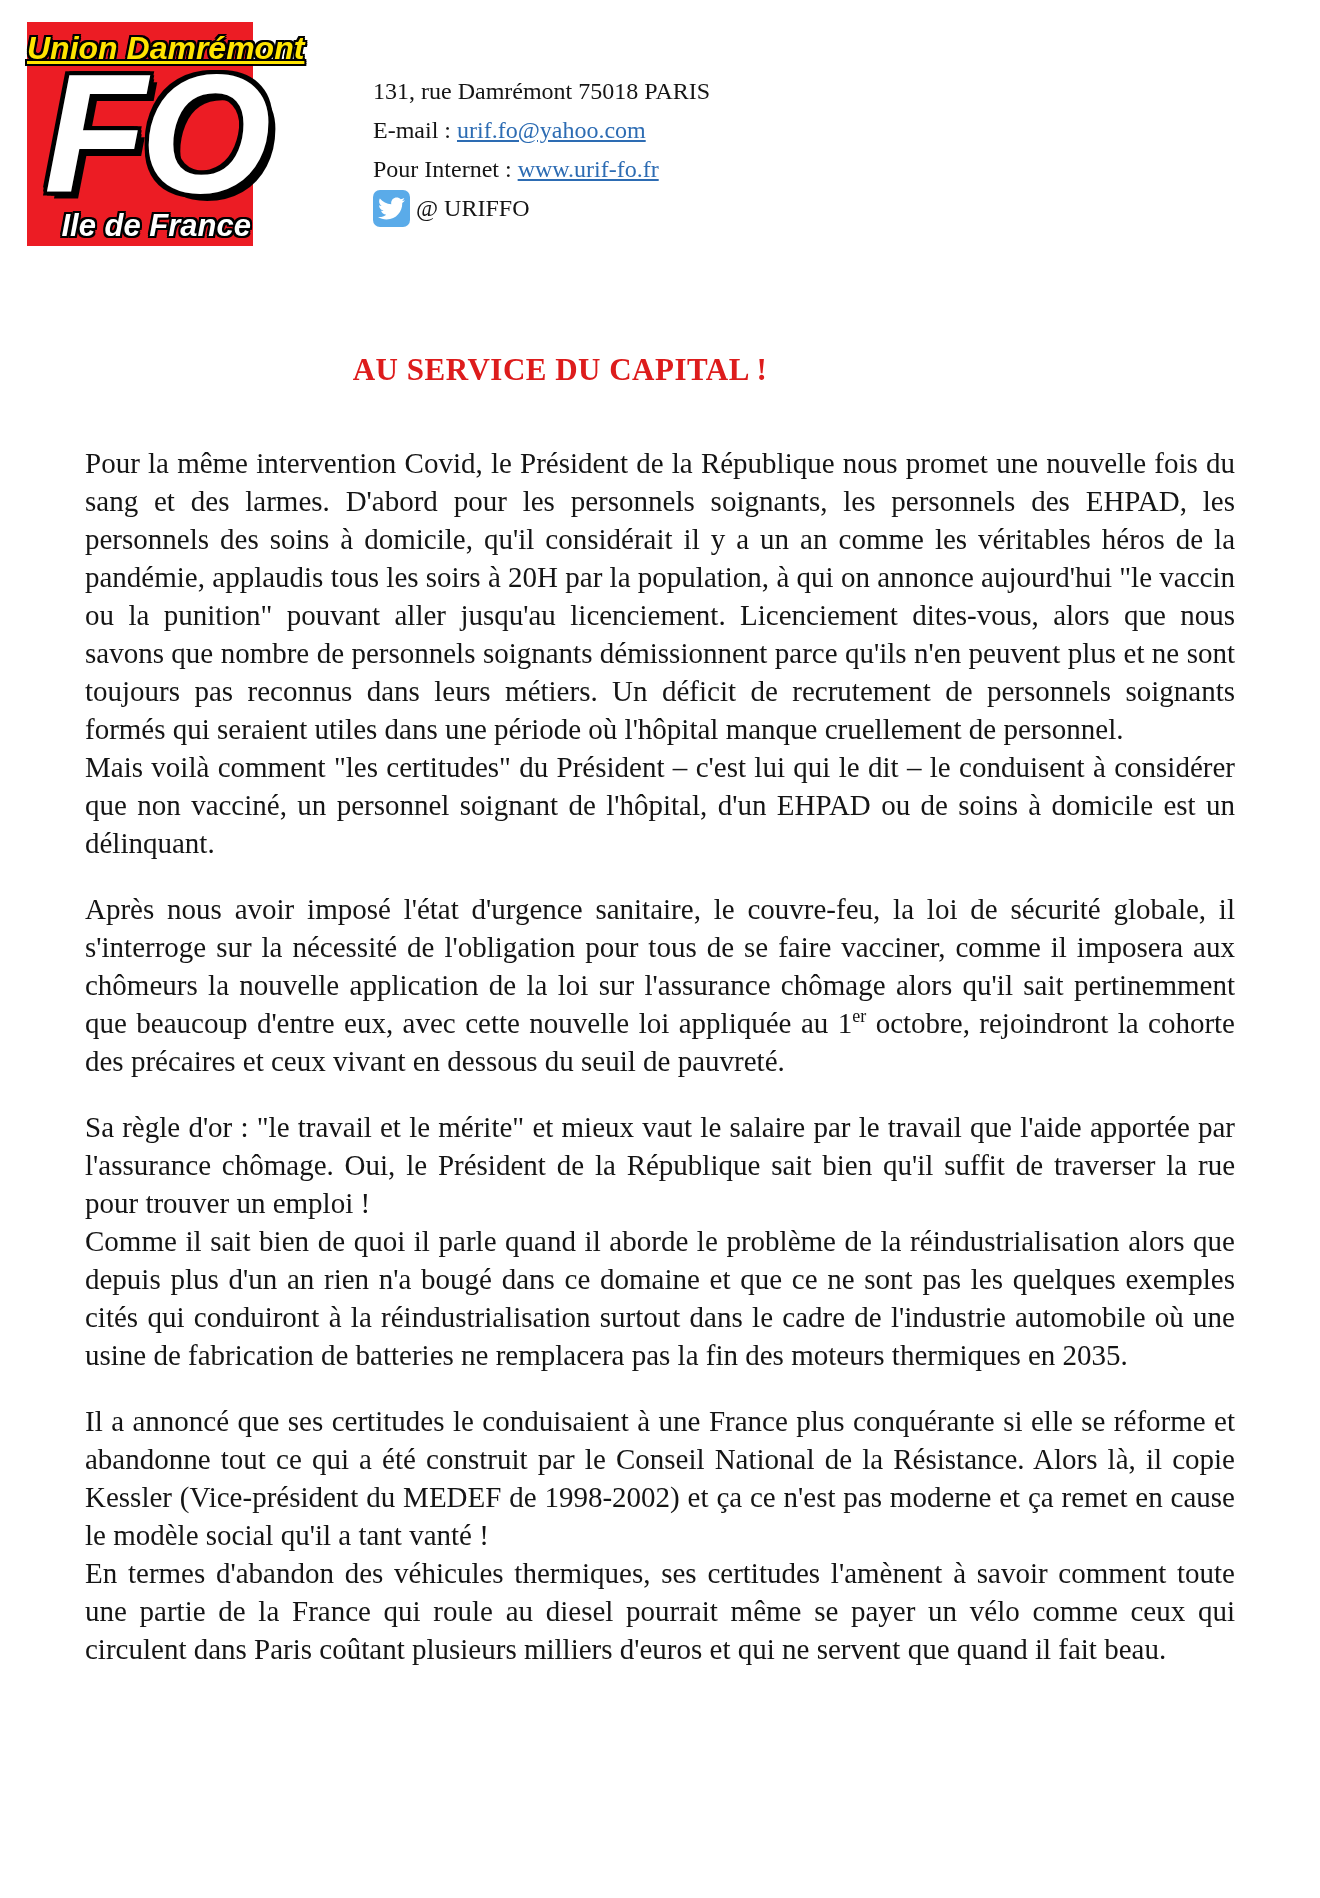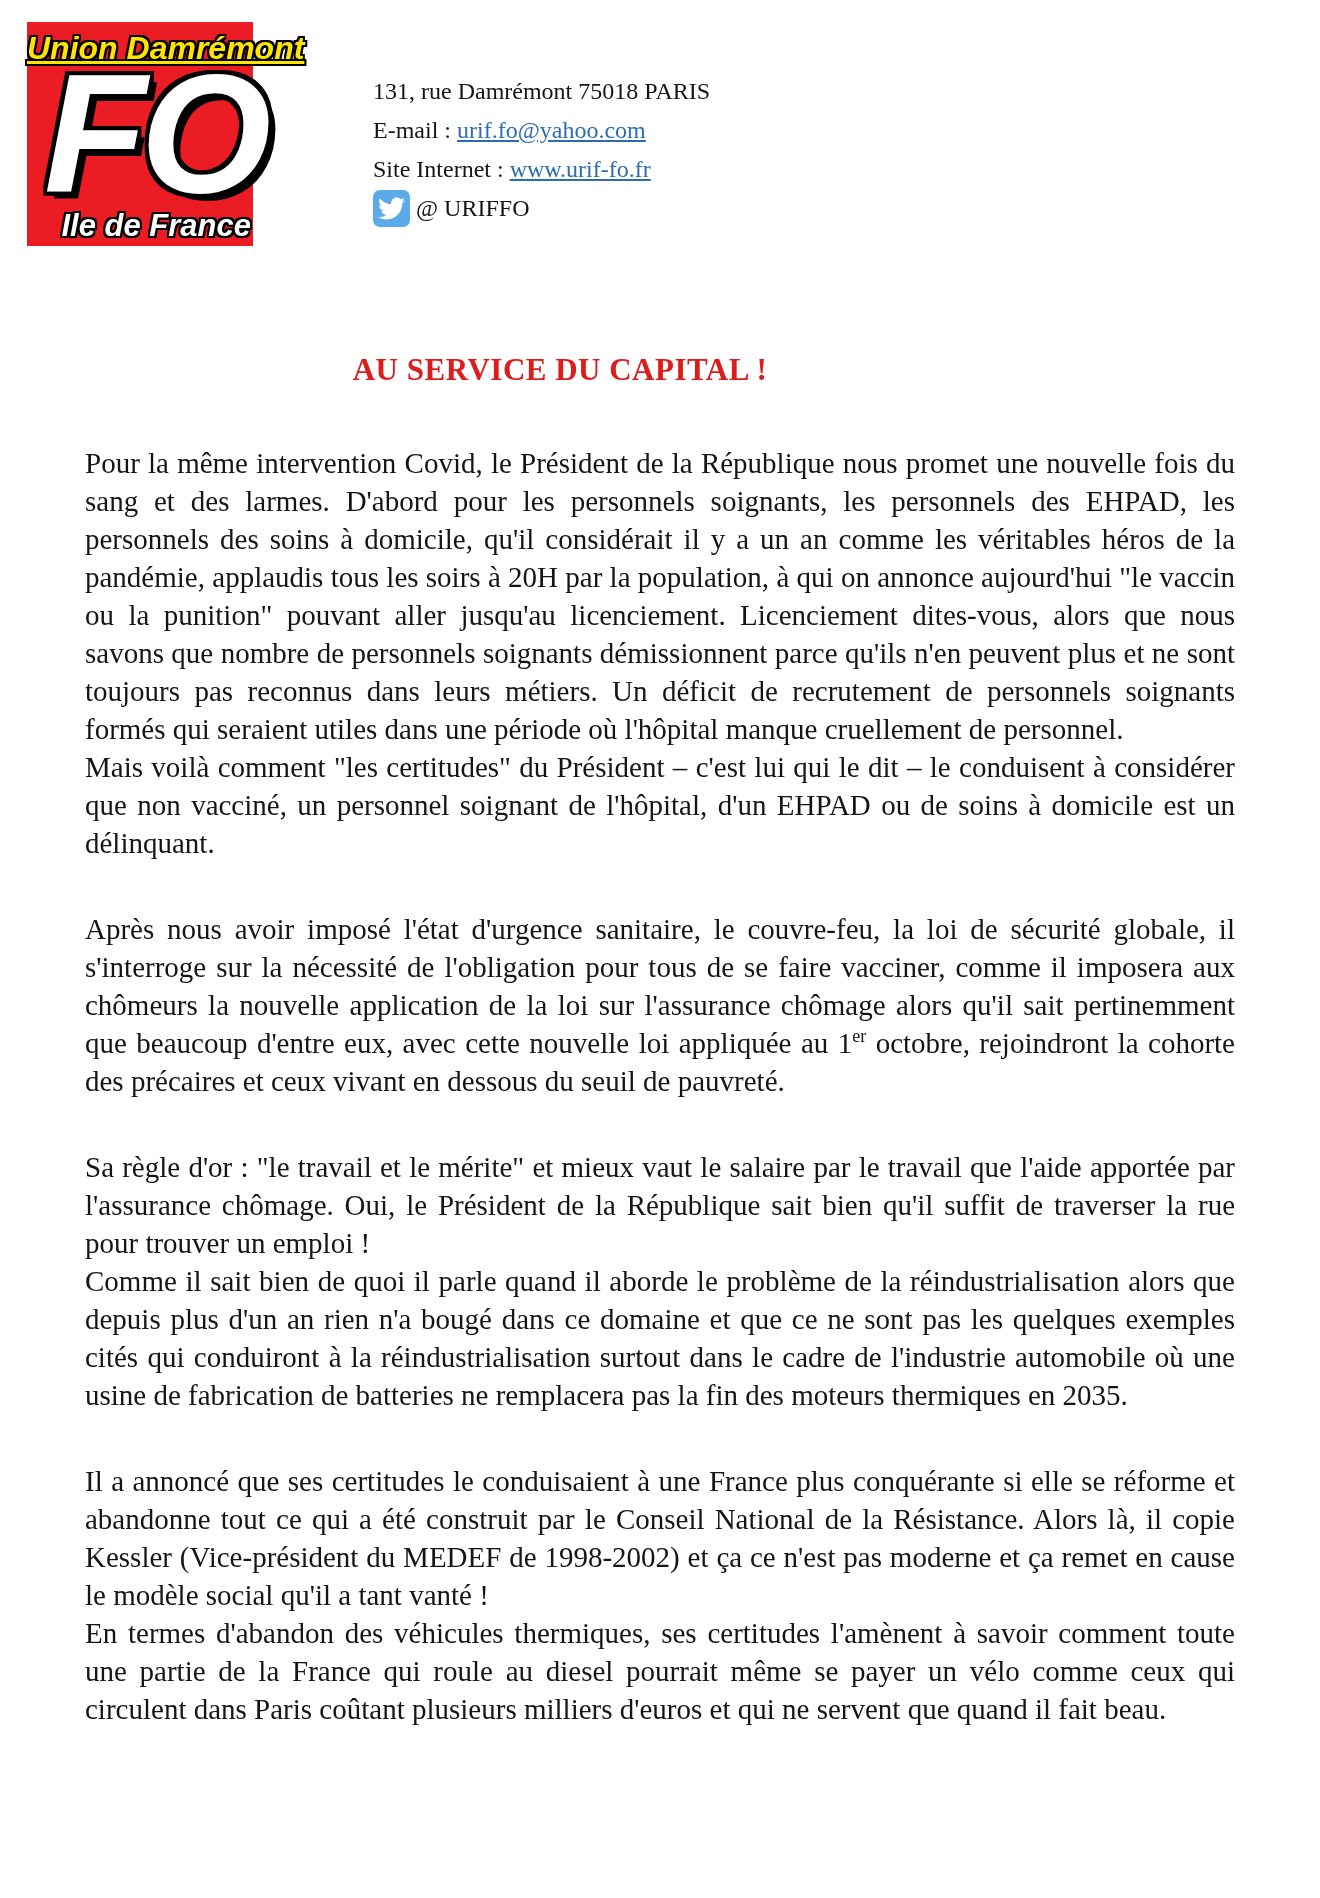--- a/index.html
+++ b/index.html
@@ -75,37 +75,37 @@
     letter-spacing:0.5px;
   }
 
   
   .doc-body {
     margin:56px 85px 0 85px;
     font-size:29px; line-height:38px;
     text-align:justify;
   }
   .doc-body p { margin:0; }
-  .doc-body p.gap { margin-top:48px; }
+  .doc-body p.gap { margin-top:28px; }
   .doc-body sup { font-size:0.62em; line-height:0; vertical-align:super; }
 </style>
 </head>
 <body>
 
 <div class="header">
   <div class="logo">
     <div class="logo-top">Union Damrémont</div>
     <div class="logo-fo">FO</div>
     <div class="logo-bottom">Ile de France</div>
   </div>
 
   <div class="contact">
     <div>131, rue Damrémont 75018 PARIS</div>
     <div><span>E-mail : </span><a href="#">urif.fo@yahoo.com</a></div>
-    <div><span>Site Internet : </span><a href="#">www.urif-fo.fr</a></div>
+    <div><span>Pour Internet : </span><a href="#">www.urif-fo.fr</a></div>
     <div class="twitter-line">
       <span class="tw-icon">
         <svg viewBox="0 0 512 512" aria-hidden="true">
             <path d="M459.37 151.716c.325 4.548.325 9.097.325 13.645 0 138.72-105.583 298.558-298.558 298.558-59.452 0-114.68-17.219-161.137-47.106 8.447.974 16.568 1.299 25.34 1.299 49.055 0 94.213-16.568 130.274-44.832-46.132-.975-84.792-31.188-98.112-72.772 6.498.974 12.995 1.624 19.818 1.624 9.421 0 18.843-1.3 27.614-3.573-48.081-9.747-84.143-51.98-84.143-102.985v-1.299c13.969 7.797 30.214 12.67 47.431 13.319-28.264-18.843-46.781-51.005-46.781-87.391 0-19.492 5.197-37.36 14.294-52.954 51.655 63.675 129.3 105.258 216.365 109.807-1.624-7.797-2.599-15.918-2.599-24.04 0-57.828 46.782-104.934 104.934-104.934 30.213 0 57.502 12.67 76.67 33.137 23.715-4.548 46.456-13.32 66.599-25.34-7.798 24.366-24.366 44.833-46.132 57.827 21.117-2.273 41.584-8.122 60.426-16.243-14.292 20.791-32.161 39.308-52.628 54.253z"></path>
           </svg>
       </span>
       <span>@ URIFFO</span>
     </div>
   </div>
 </div>

